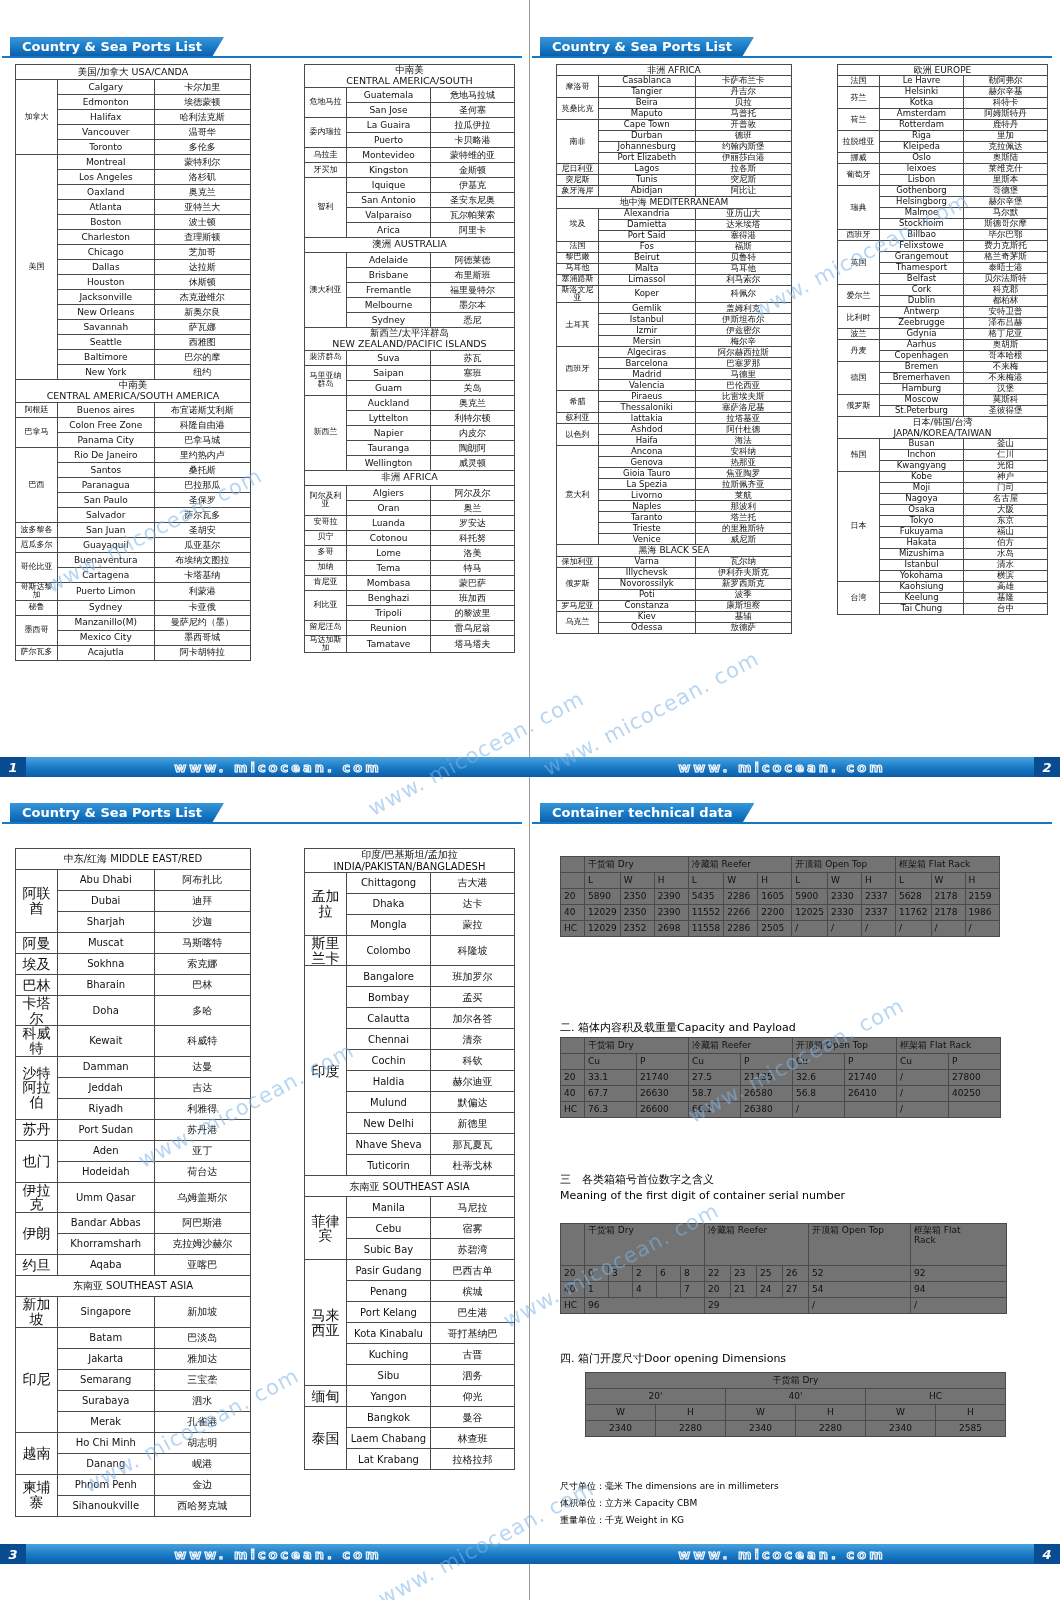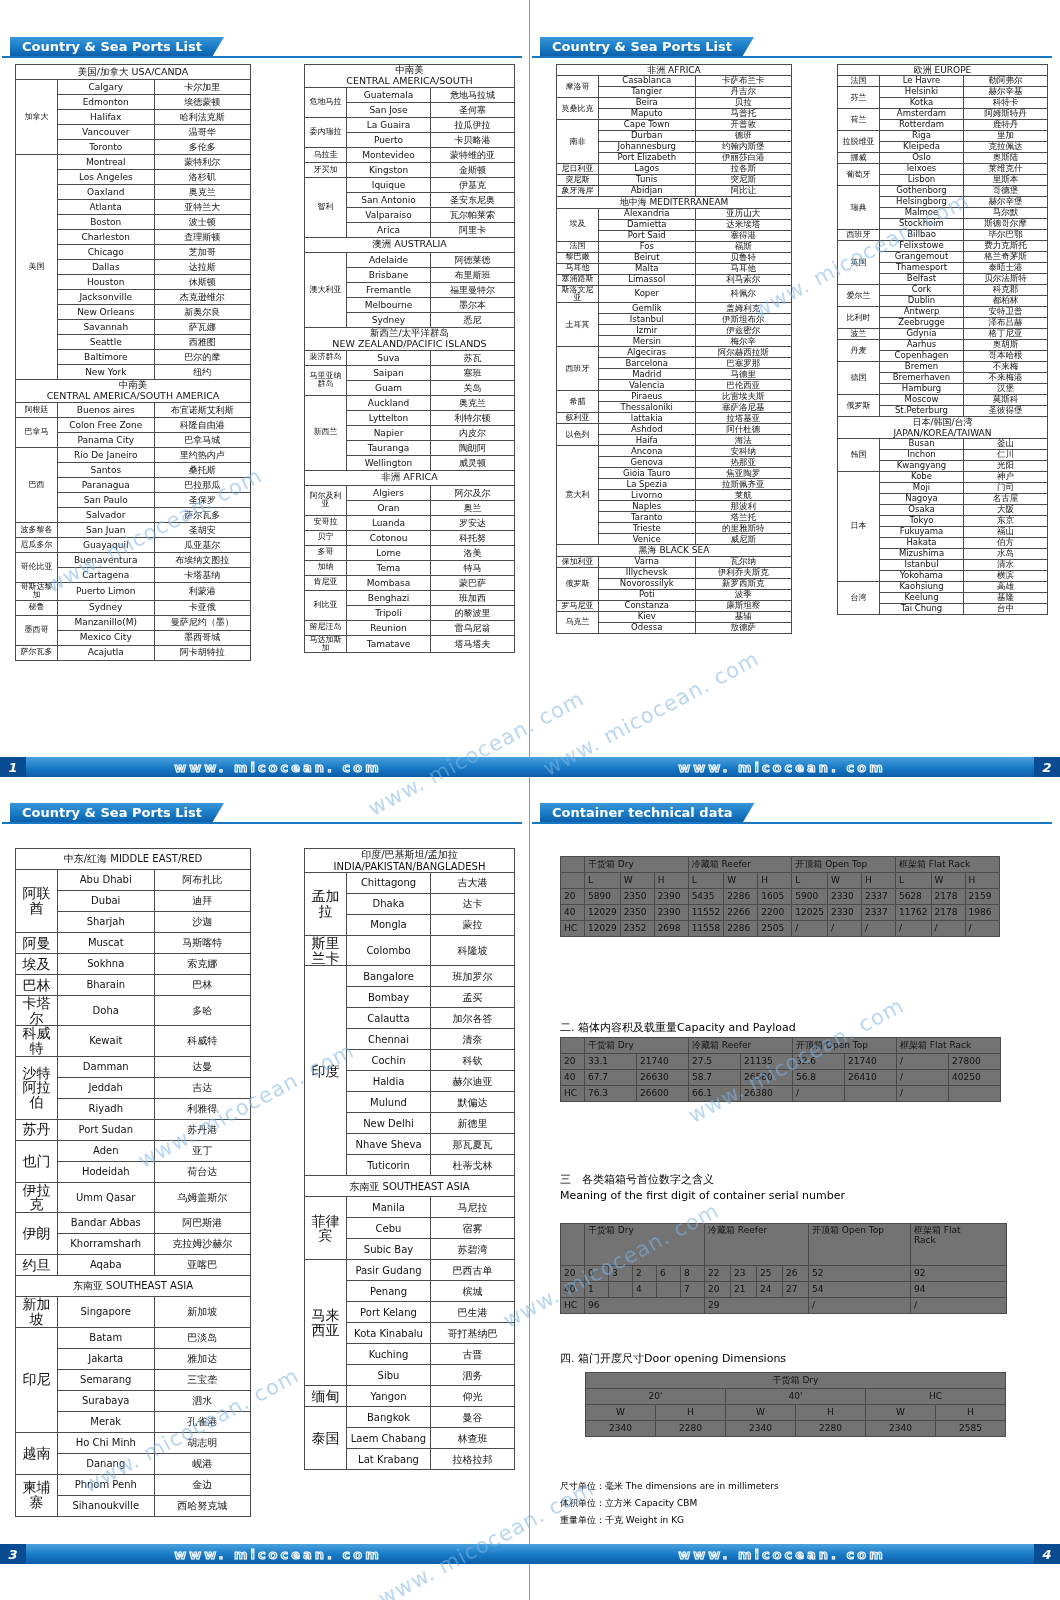--- a/index.html
+++ b/index.html
@@ -1313,20 +1313,31 @@
               <col style="width: 52px;">
               <col style="width: 52px;">
             </colgroup>
             <tbody>
               <tr>
                 <td></td>
                 <td class="ghead" colspan="2">干货箱 Dry</td>
                 <td class="ghead" colspan="2">冷藏箱 Reefer</td>
                 <td class="ghead" colspan="2">开顶箱 Open Top</td>
                 <td class="ghead" colspan="2">框架箱 Flat Rack</td>
+              </tr>
+              <tr>
+                <td></td>
+                <td class="shead">Cu</td>
+                <td class="shead">P</td>
+                <td class="shead">Cu</td>
+                <td class="shead">P</td>
+                <td class="shead">Cu</td>
+                <td class="shead">P</td>
+                <td class="shead">Cu</td>
+                <td class="shead">P</td>
               </tr>
               <tr>
                 <td class="rlabel">20</td>
                 <td>33.1</td>
                 <td>21740</td>
                 <td>27.5</td>
                 <td>21135</td>
                 <td>32.6</td>
                 <td>21740</td>
                 <td>/</td>

